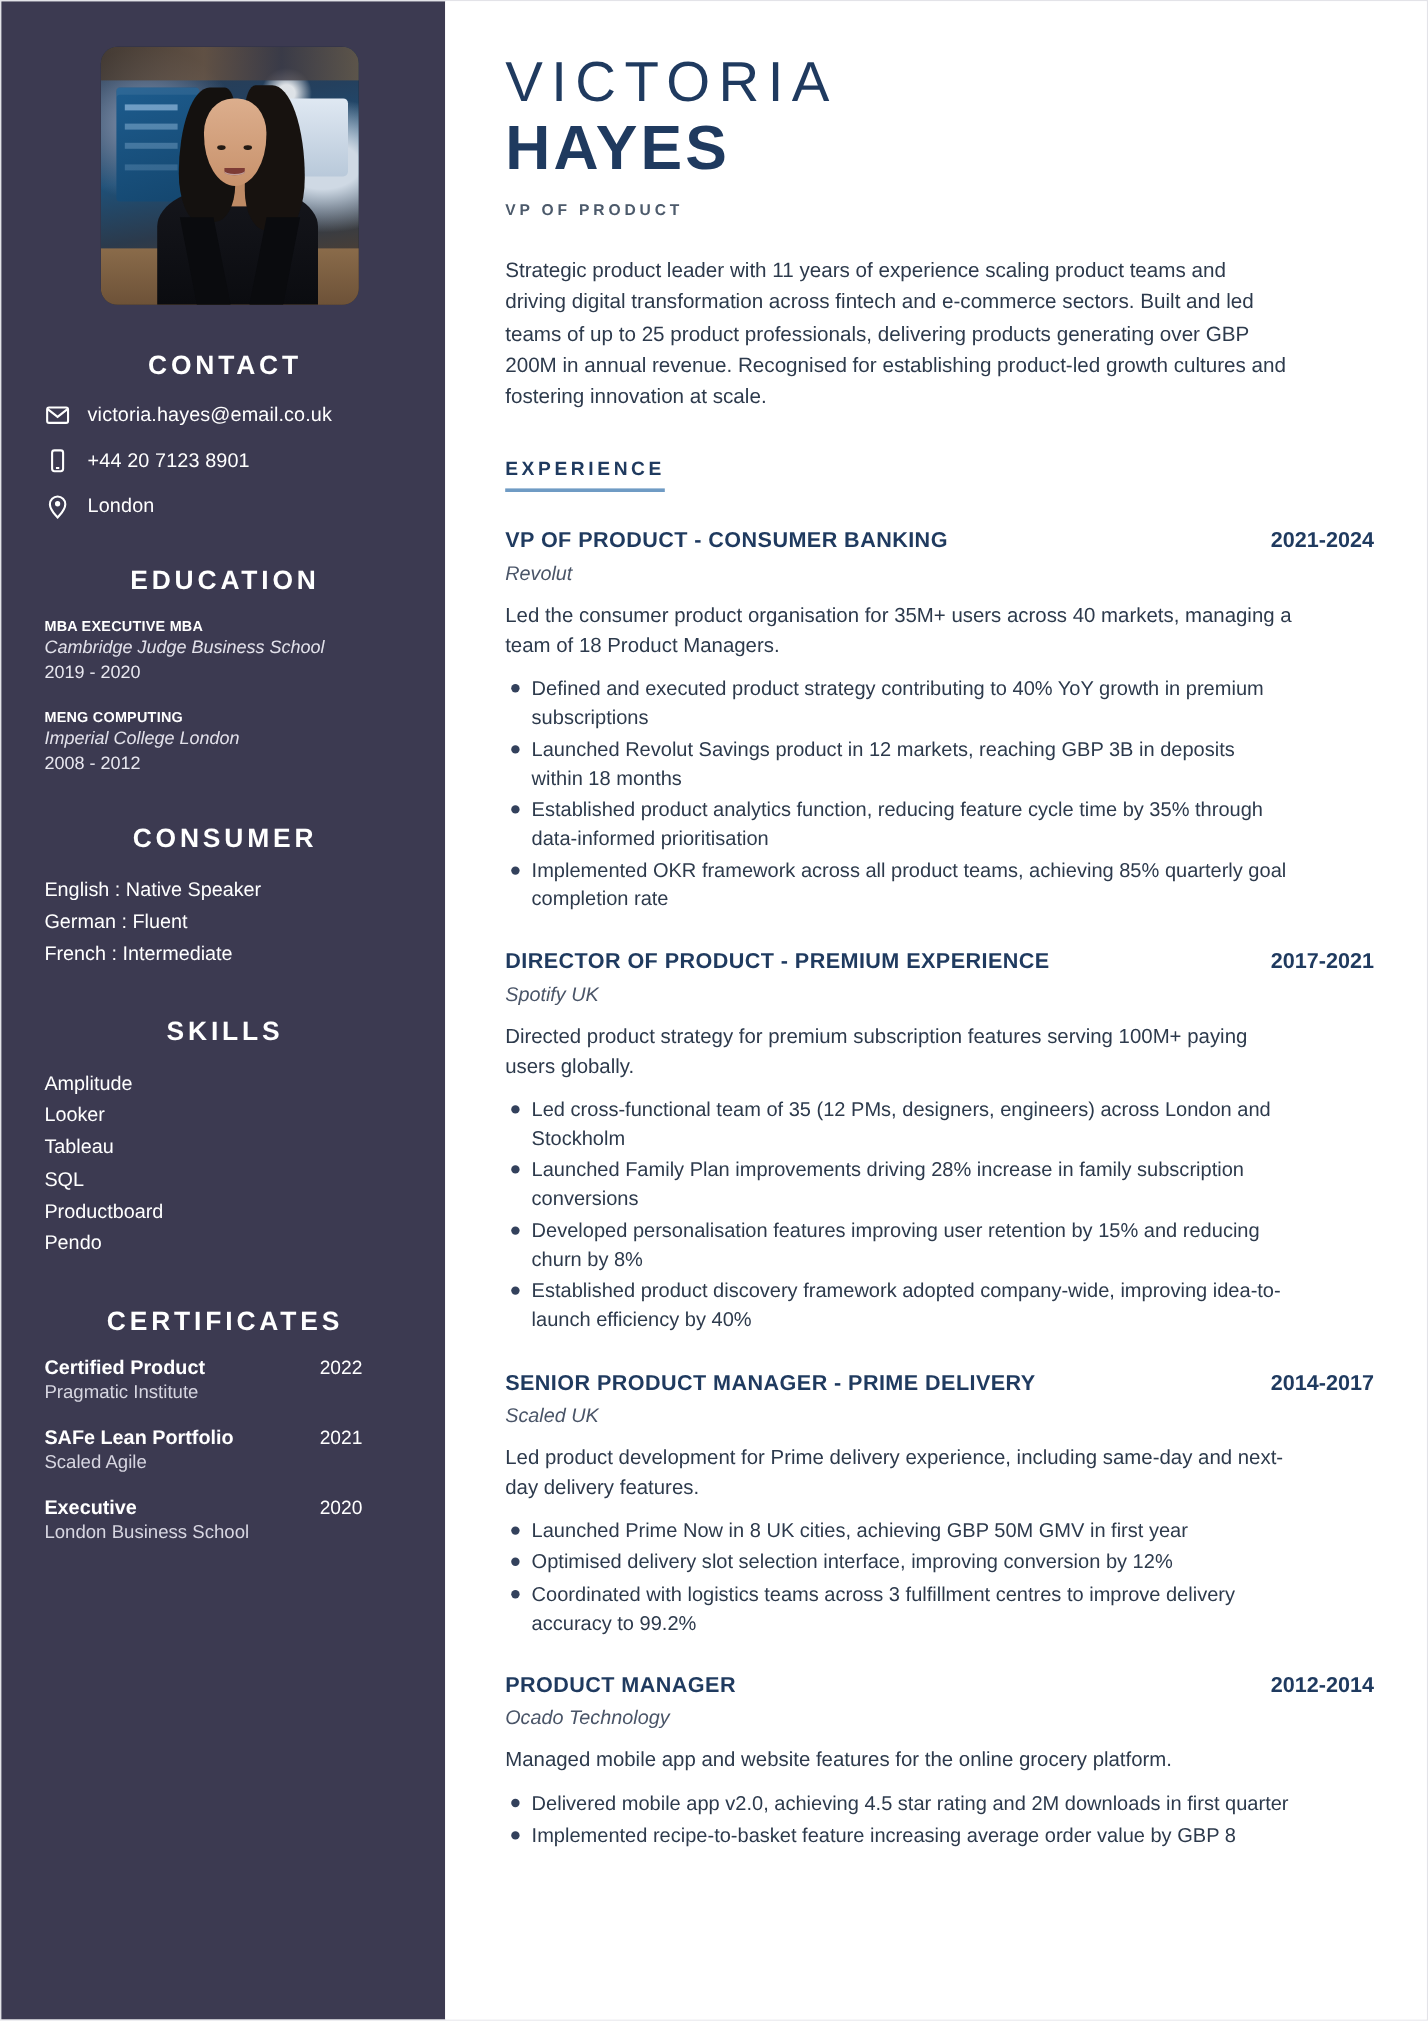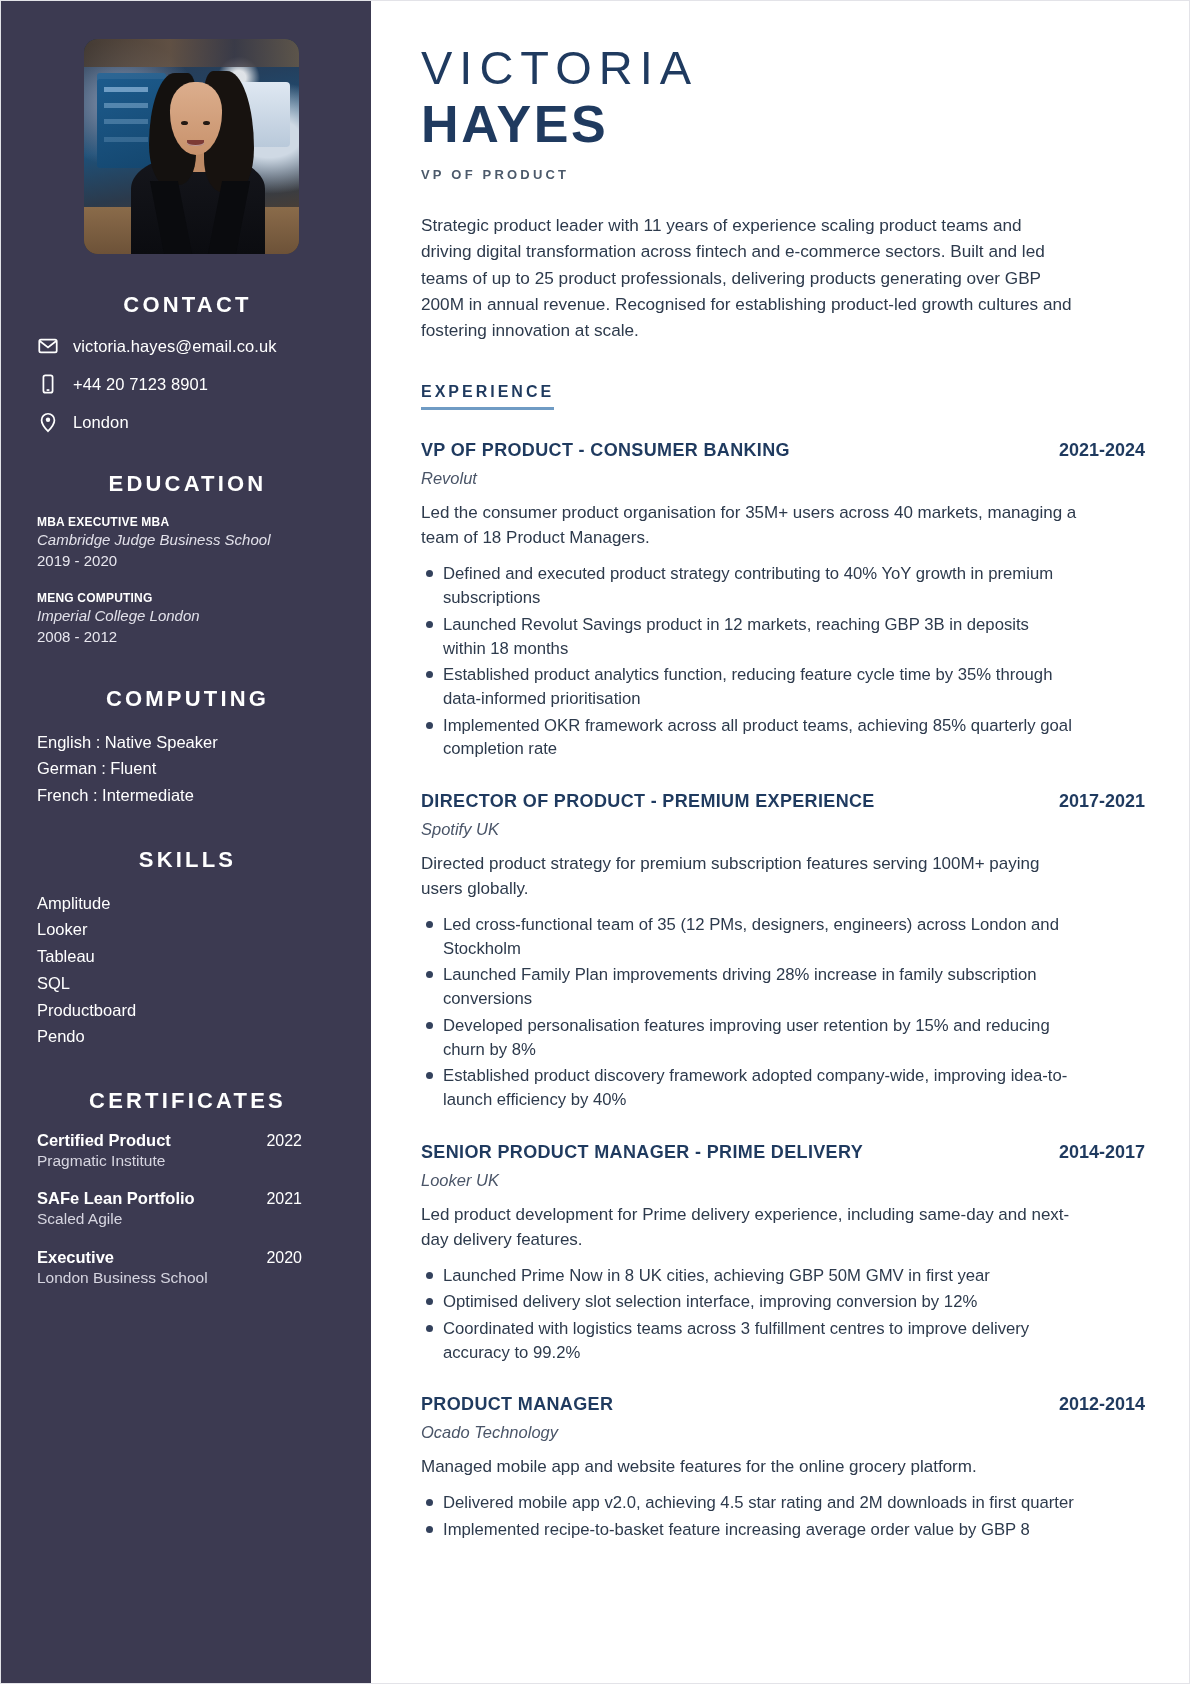--- a/index.html
+++ b/index.html
@@ -211,21 +211,21 @@
       <div class="edu-deg">MBA EXECUTIVE MBA</div>
       <div class="edu-school">Cambridge Judge Business School</div>
       <div class="edu-years">2019 - 2020</div>
     </div>
     <div class="edu-item">
       <div class="edu-deg">MENG COMPUTING</div>
       <div class="edu-school">Imperial College London</div>
       <div class="edu-years">2008 - 2012</div>
     </div>
 
-    <h2 class="side-h">COMPUTING</h2>
+    <h2 class="side-h">CONSUMER</h2>
     <div class="lang-row">English : Native Speaker</div>
     <div class="lang-row">German : Fluent</div>
     <div class="lang-row">French : Intermediate</div>
 
     <h2 class="side-h">SKILLS</h2>
     <div class="skill-row">Amplitude</div>
     <div class="skill-row">Looker</div>
     <div class="skill-row">Tableau</div>
     <div class="skill-row">SQL</div>
     <div class="skill-row">Productboard</div>
@@ -297,21 +297,21 @@
         <li>Developed personalisation features improving user retention by 15% and reducing churn by 8%</li>
         <li>Established product discovery framework adopted company-wide, improving idea-to-launch efficiency by 40%</li>
       </ul>
     </section>
 
     <section class="job">
       <div class="job-head">
         <span class="job-title">SENIOR PRODUCT MANAGER - PRIME DELIVERY</span>
         <span class="job-dates">2014-2017</span>
       </div>
-      <div class="job-co">Looker UK</div>
+      <div class="job-co">Scaled UK</div>
       <p class="job-desc">Led product development for Prime delivery experience, including same-day and next-day delivery features.</p>
       <ul class="bullets">
         <li>Launched Prime Now in 8 UK cities, achieving GBP 50M GMV in first year</li>
         <li>Optimised delivery slot selection interface, improving conversion by 12%</li>
         <li>Coordinated with logistics teams across 3 fulfillment centres to improve delivery accuracy to 99.2%</li>
       </ul>
     </section>
 
     <section class="job">
       <div class="job-head">

